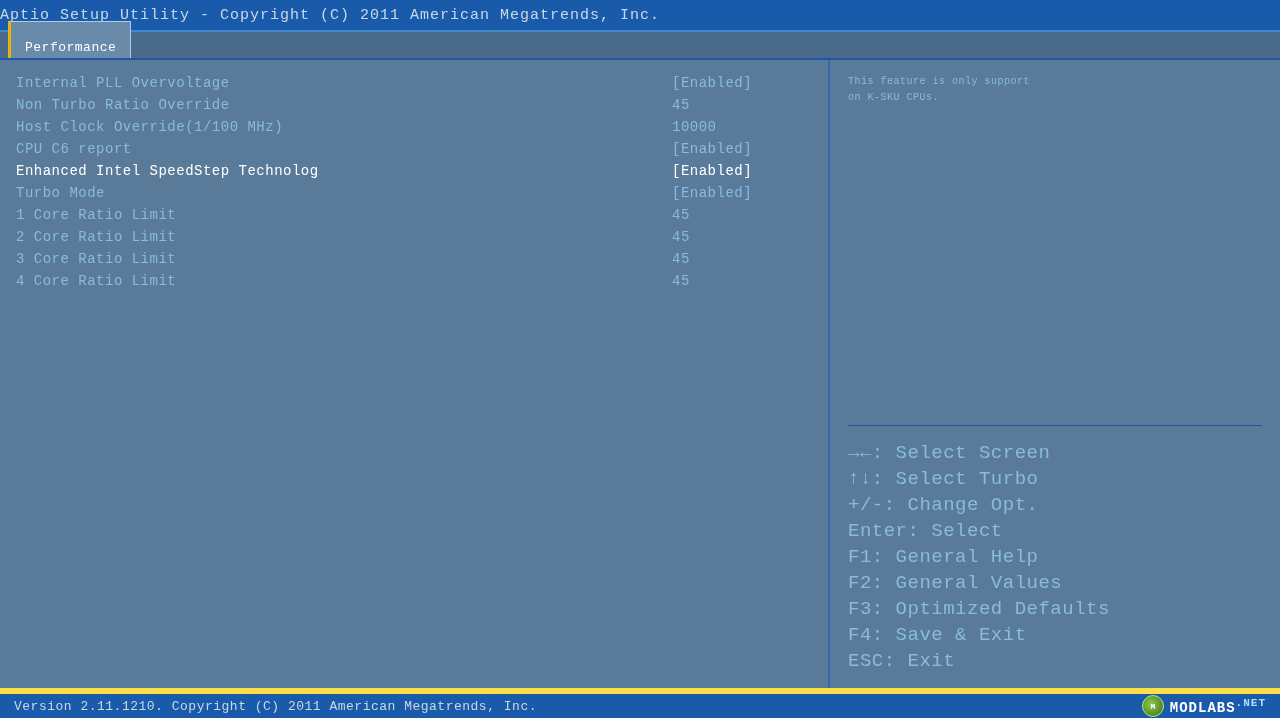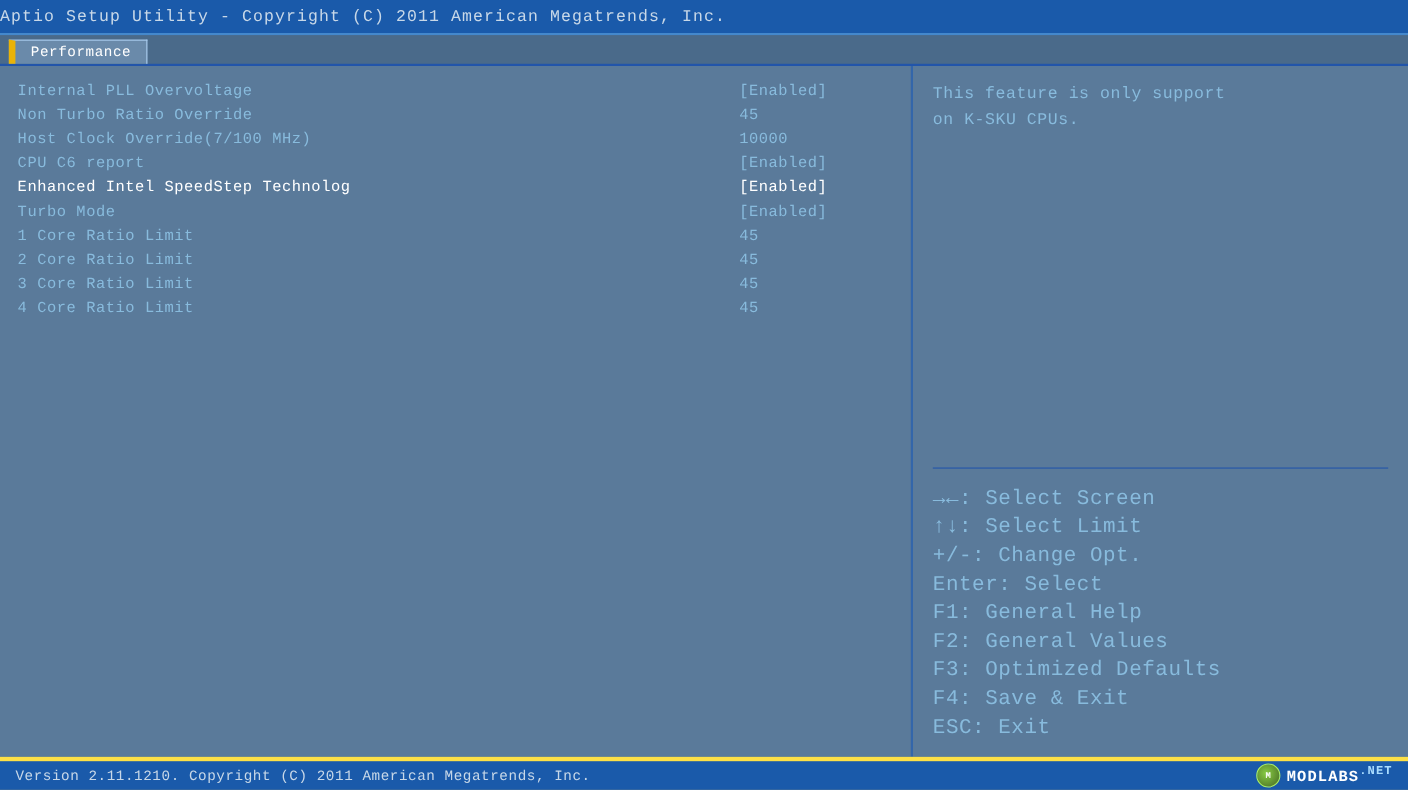--- a/index.html
+++ b/index.html
@@ -33,23 +33,23 @@
       height: 28px;
       display: flex;
       align-items: flex-end;
       padding-left: 8px;
       border-bottom: 2px solid #2255aa;
     }
     .tab {
       background: #7a9ab8;
       color: #e0ecf8;
       font-size: 13px;
-      padding: 3px 14px 3px 14px;
+      padding: 18px 14px 3px 14px;
       border-top: 1px solid #aaccee;
-      border-left: 6px solid #eab308;
+      border-left: 3px solid #eab308;
       border-right: 1px solid #aaccee;
       border-bottom: none;
       cursor: pointer;
       letter-spacing: 0.5px;
     }
     .tab.active {
       background: #6a8aaa;
       color: #ffffff;
     }
 
@@ -100,21 +100,21 @@
     
     .right-panel {
       flex: 1;
       padding: 14px 18px;
       display: flex;
       flex-direction: column;
     }
 
     .help-text {
       color: #88bbdd;
-      font-size: 15px;
+      font-size: 10px;
       line-height: 1.6;
       letter-spacing: 0.5px;
       margin-bottom: auto;
     }
 
     .divider {
       border: none;
       border-top: 1px solid #2255aa;
       margin: 14px 0;
     }
@@ -134,21 +134,21 @@
       position: absolute;
       bottom: 0;
       left: 0;
       right: 0;
       height: 30px;
       background: #1a5aaa;
       display: flex;
       align-items: center;
       justify-content: space-between;
       padding: 0 14px;
-      border-top: 4px solid #fde047;
+      border-top: 6px solid #fde047;
     }
     .bottom-bar-text {
       color: #c8d8e8;
       font-size: 13px;
       letter-spacing: 0.5px;
     }
     .modlabs-logo {
       display: flex;
       align-items: center;
       gap: 6px;
@@ -196,21 +196,21 @@
 
       <div class="settings-row">
         <span class="setting-name">Internal PLL Overvoltage</span>
         <span class="setting-value">[Enabled]</span>
       </div>
       <div class="settings-row">
         <span class="setting-name">Non Turbo Ratio Override</span>
         <span class="setting-value">45</span>
       </div>
       <div class="settings-row">
-        <span class="setting-name">Host Clock Override(7/100 MHz)</span>
+        <span class="setting-name">Host Clock Override(1/100 MHz)</span>
         <span class="setting-value">10000</span>
       </div>
       <div class="settings-row">
         <span class="setting-name">CPU C6 report</span>
         <span class="setting-value">[Enabled]</span>
       </div>
       <div class="settings-row">
         <span class="setting-name white">Enhanced Intel SpeedStep Technolog</span>
         <span class="setting-value white">[Enabled]</span>
       </div>
@@ -241,21 +241,21 @@
   <div class="right-panel">
     <div class="help-text">
       <span>This feature is only support</span><br>
       <span>on K-SKU CPUs.</span>
     </div>
 
     <hr class="divider">
 
     <ul class="shortcut-list">
       <li class="shortcut-item">→←: Select Screen</li>
-      <li class="shortcut-item">↑↓: Select Limit</li>
+      <li class="shortcut-item">↑↓: Select Turbo</li>
       <li class="shortcut-item">+/-: Change Opt.</li>
       <li class="shortcut-item">Enter: Select</li>
       <li class="shortcut-item">F1: General Help</li>
       <li class="shortcut-item">F2: General Values</li>
       <li class="shortcut-item">F3: Optimized Defaults</li>
       <li class="shortcut-item">F4: Save &amp; Exit</li>
       <li class="shortcut-item">ESC: Exit</li>
     </ul>
   </div>
 

